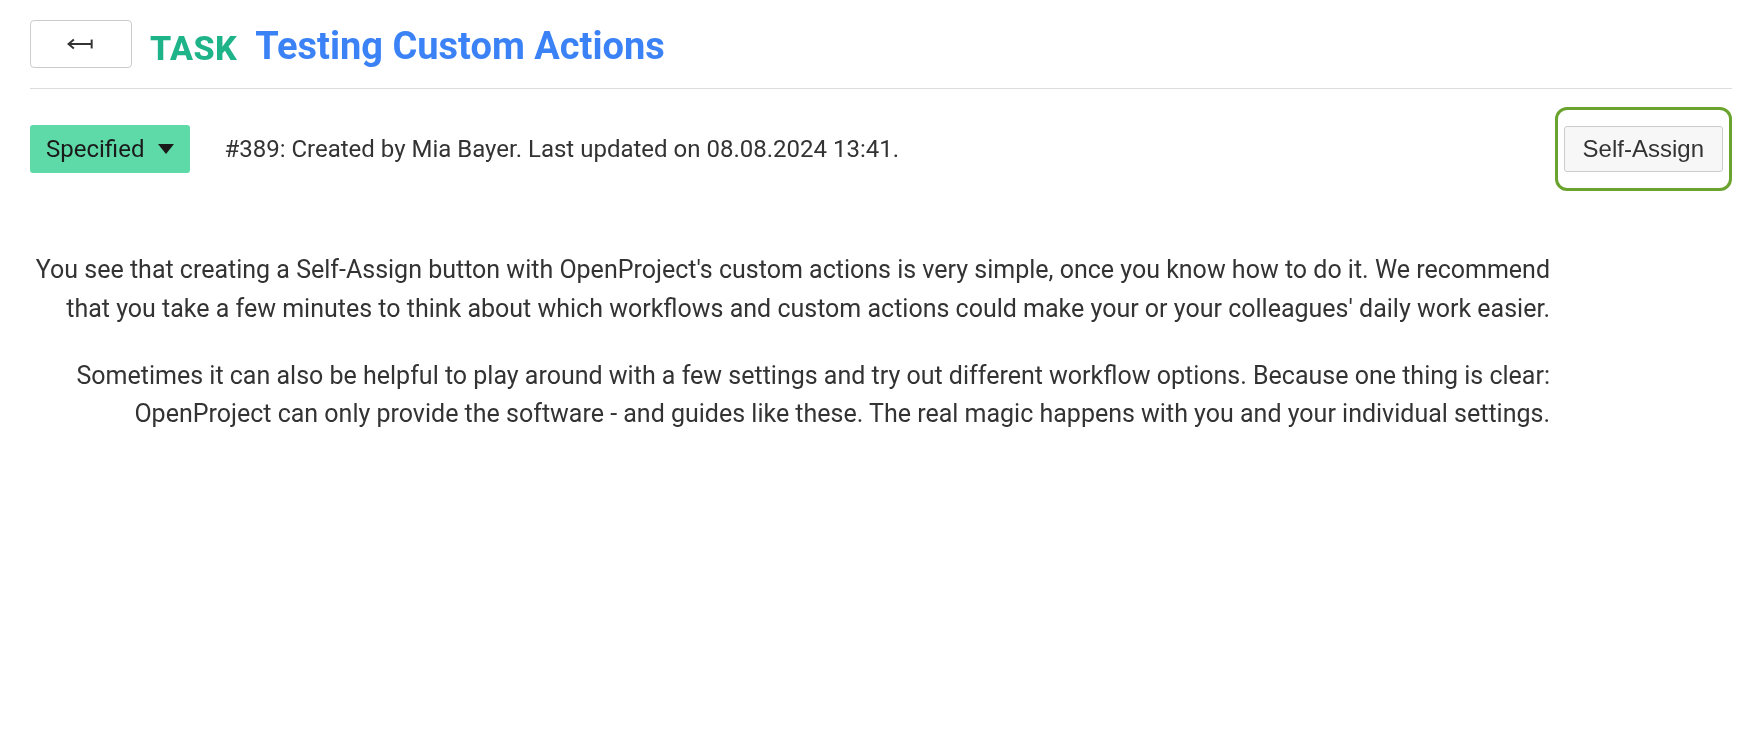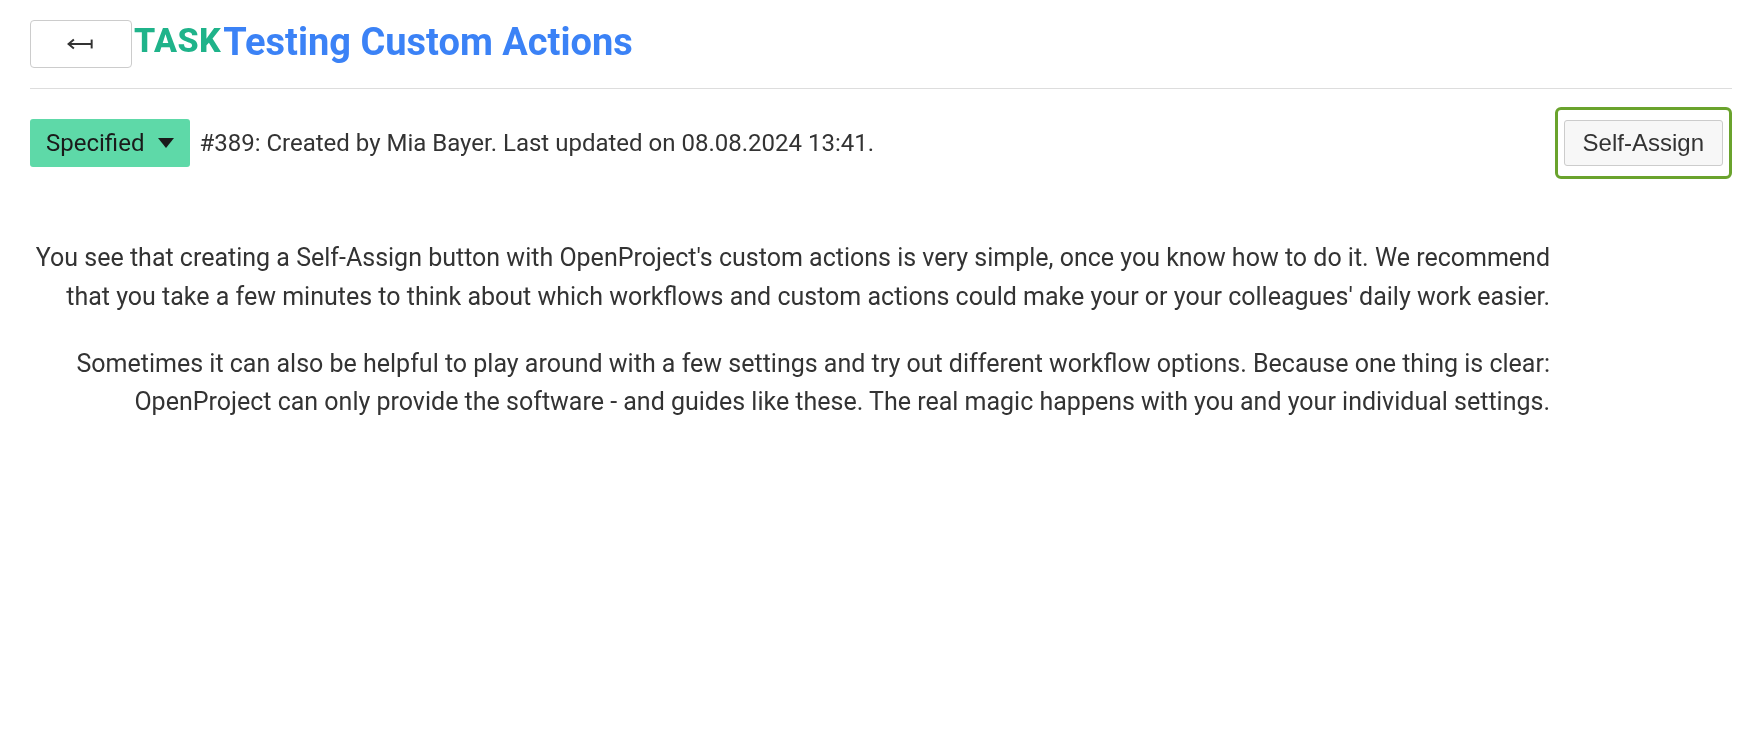--- a/index.html
+++ b/index.html
@@ -8,22 +8,22 @@
       padding: 0;
     }
     body {
       font-family: -apple-system, BlinkMacSystemFont, "Segoe UI", Roboto, "Helvetica Neue", Arial, sans-serif;
       background: #ffffff;
       color: #333333;
       padding: 20px 30px;
     }
     .header-row {
       display: flex;
-      align-items: flex-start;
-      gap: 2px;
+      align-items: flex-end;
+      gap: 18px;
       margin-bottom: 20px;
     }
     .back-button {
       border: 1px solid #cccccc;
       border-radius: 4px;
       background: #ffffff;
       padding: 14px 34px;
       cursor: pointer;
       display: flex;
       align-items: center;
@@ -45,21 +45,21 @@
       font-size: 38px;
     }
     hr.divider {
       border: none;
       border-top: 1px solid #dddddd;
       margin-bottom: 18px;
     }
     .meta-row {
       display: flex;
       align-items: center;
-      gap: 9px;
+      gap: 34px;
       margin-bottom: 60px;
     }
     .status-pill {
       background: #5ed9a8;
       color: #1a1a1a;
       font-size: 24px;
       padding: 10px 16px;
       border-radius: 3px;
       display: inline-flex;
       align-items: center;
@@ -74,22 +74,22 @@
       border-top: 10px solid #1a1a1a;
       display: inline-block;
     }
     .meta-text {
       color: #333333;
       font-size: 24px;
       flex: 1;
     }
     .highlight-box {
       border: 3px solid #6aa32d;
-      border-radius: 6px;
-      padding: 10px 6px;
+      border-radius: 12px;
+      padding: 16px 6px;
       display: inline-flex;
       align-items: center;
     }
     .self-assign-btn {
       border: 1px solid #cccccc;
       border-radius: 3px;
       background: #f7f7f7;
       color: #333333;
       font-size: 24px;
       padding: 8px 18px;

